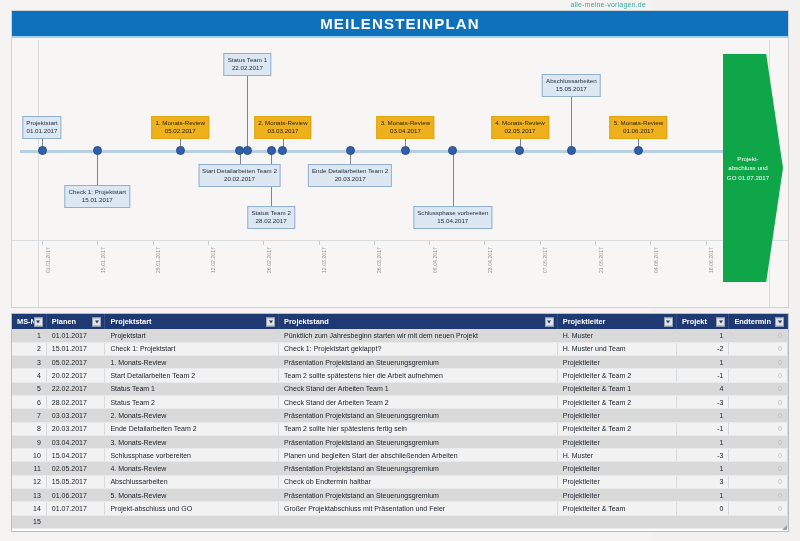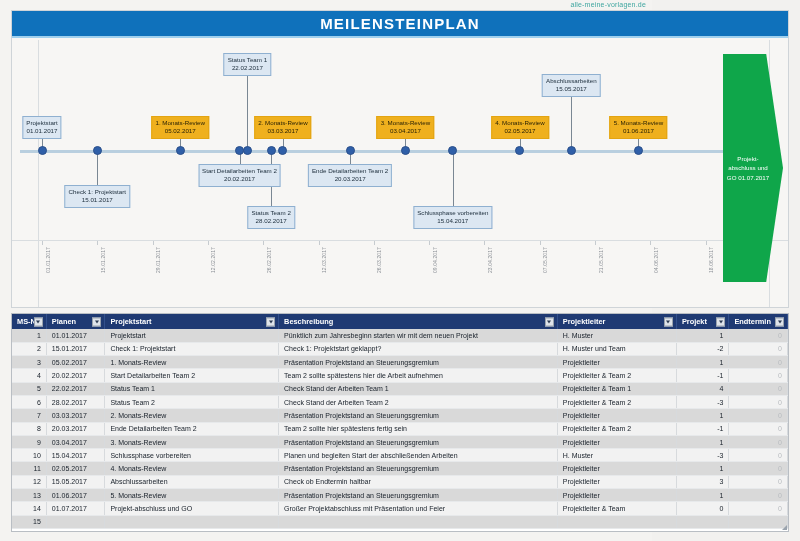--- a/index.html
+++ b/index.html
@@ -369,21 +369,21 @@
     </div>
   </div>
 
   <div class="table-card">
     <table class="ms">
       <thead>
         <tr id="head-row">
             <th class="c-num"><span>MS-Nr.</span><span class="filt"></span></th>
             <th class="c-date"><span>Planen</span><span class="filt"></span></th>
             <th class="c-ms"><span>Projektstart</span><span class="filt"></span></th>
-            <th class="c-desc"><span>Beschreibung</span><span class="filt"></span></th>
+            <th class="c-desc"><span>Projektstand</span><span class="filt"></span></th>
             <th class="c-resp"><span>Projektleiter</span><span class="filt"></span></th>
             <th class="c-pos"><span>Projekt</span><span class="filt"></span></th>
             <th class="c-null"><span>Endtermin</span><span class="filt"></span></th>
           </tr>
       </thead>
       <tbody id="body-rows">
           <tr>
             <td class="c-num">1</td>
             <td class="c-date">01.01.2017</td>
             <td class="c-ms">Projektstart</td>

